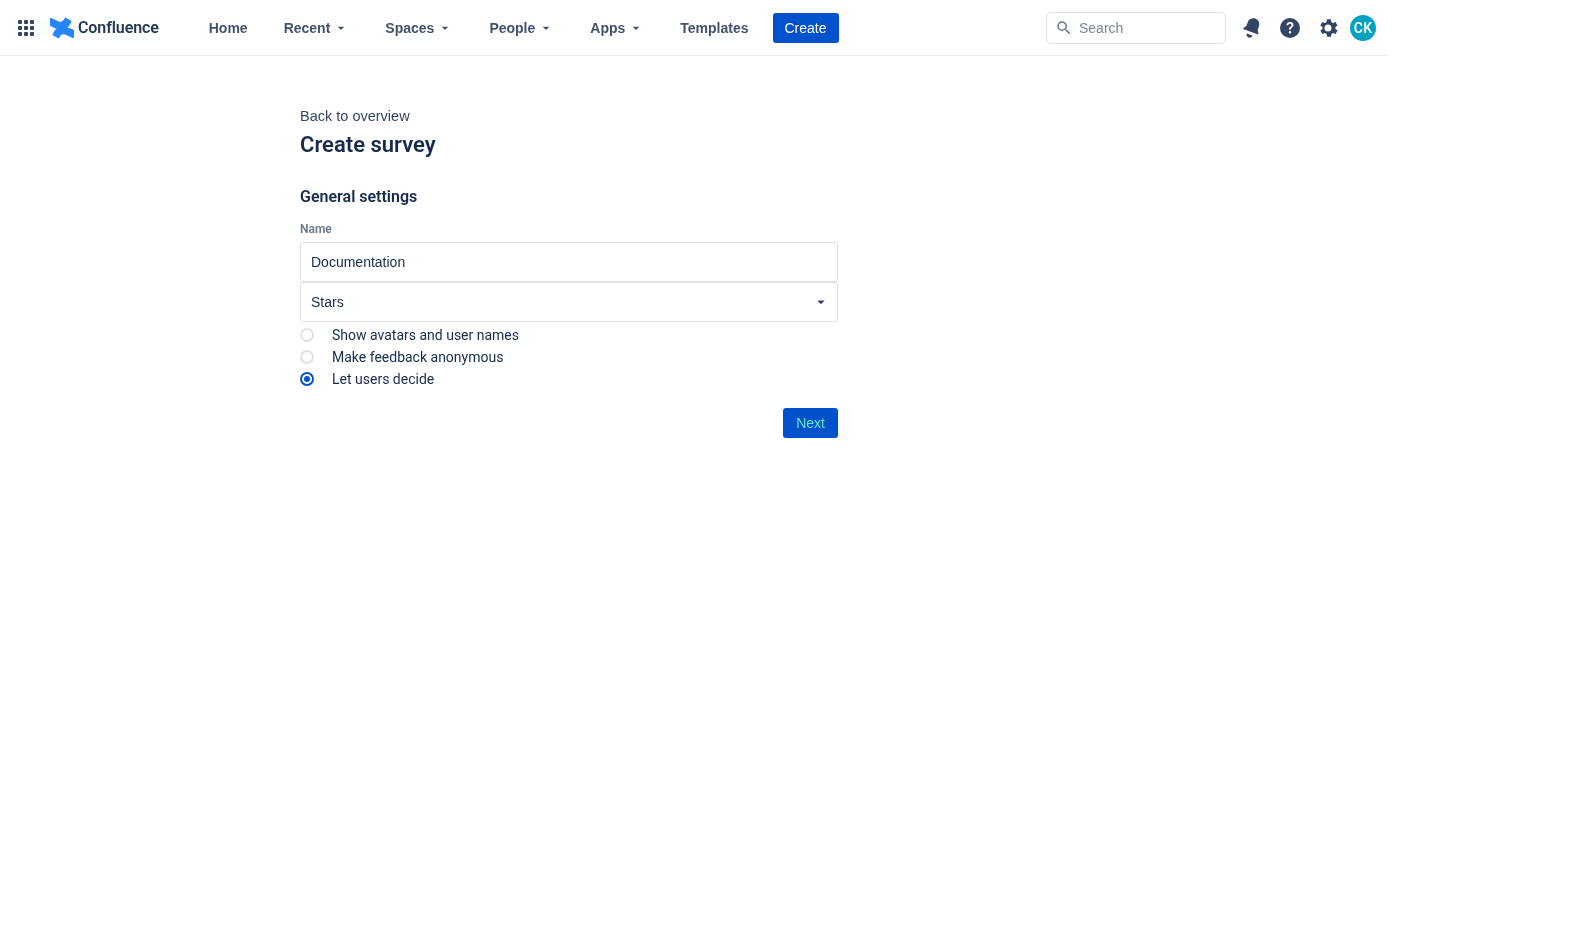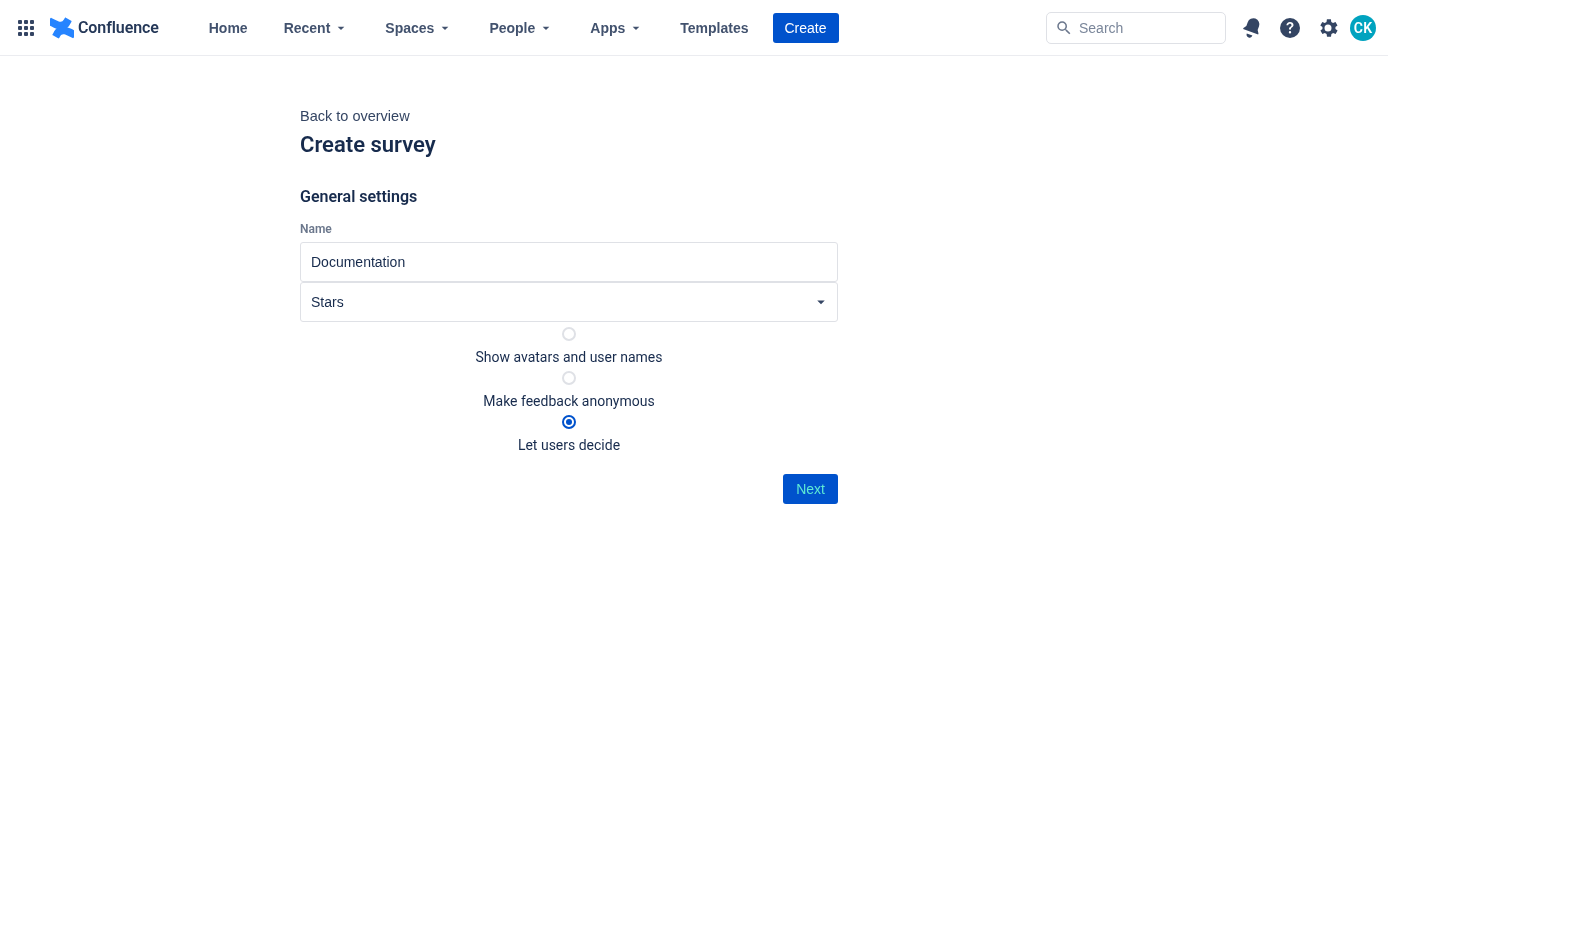--- a/index.html
+++ b/index.html
@@ -146,22 +146,22 @@
 
   .select-wrap { position:relative; }
   .select-input { appearance:none; -webkit-appearance:none; cursor:pointer; padding-right:30px;}
   .select-chev {
     position:absolute; right:8px; top:50%; transform:translateY(-50%);
     pointer-events:none; width:18px;height:18px; fill:#344563;
   }
 
   .radio-group { margin-top:2px; }
   .radio-row {
-    display:flex; align-items:center; gap:8px;
-    padding: 3px 0; cursor:pointer;flex-direction:column;
+    display:flex; align-items:center; gap:18px;
+    padding: 3px 0; cursor:pointer;
   }
   .radio-dot {
     width:14px;height:14px;border-radius:50%;
     border:2px solid #DFE1E6;
     display:flex;align-items:center;justify-content:center;
     flex-shrink:0;
   }
   .radio-row.selected .radio-dot {
     border-color:#0052CC;
   }

